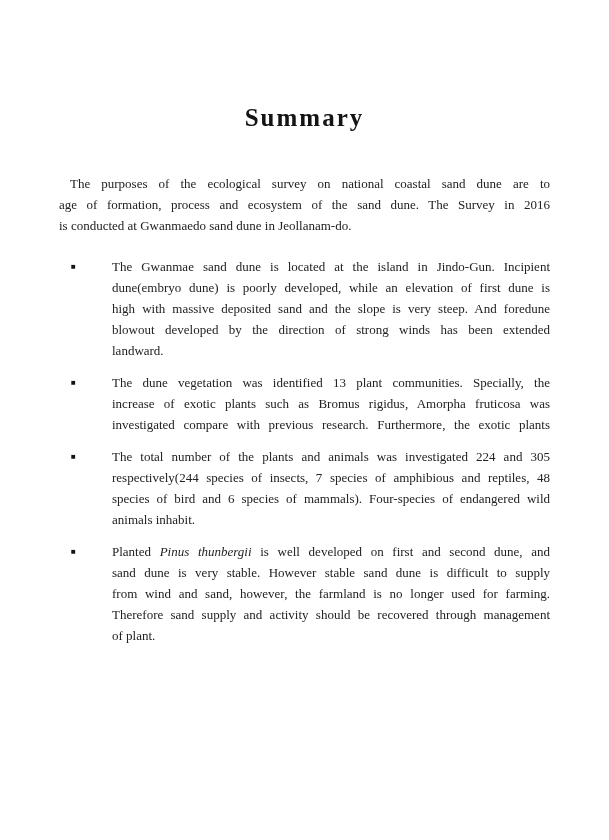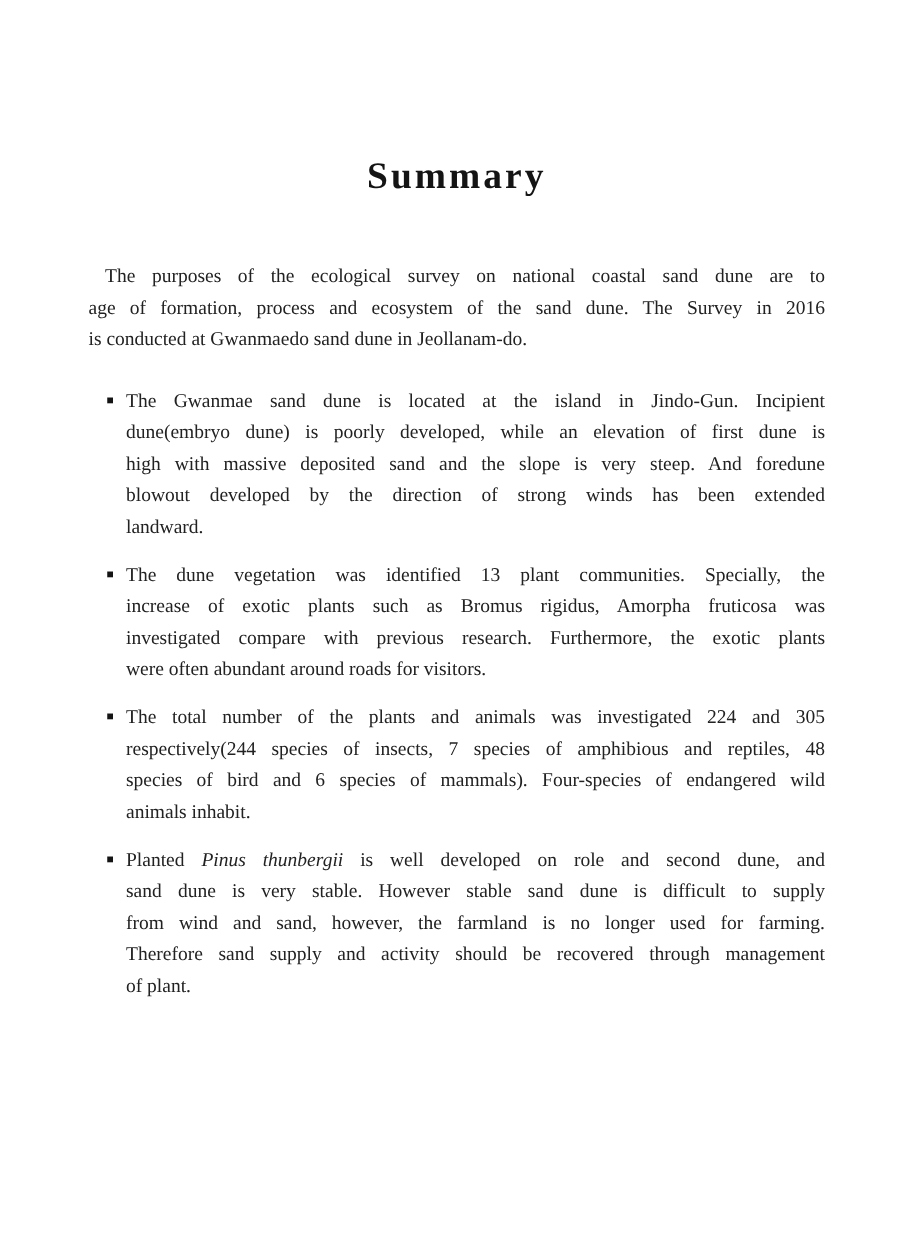--- a/index.html
+++ b/index.html
@@ -61,20 +61,21 @@
   .marker {
     flex: 0 0 13px;
     width: 13px;
     font-size: 8px;
     line-height: 21px;
     color: #141414;
   }
   .bullet-lines {
     flex: 1;
     min-width: 0;
+    margin-left: 28px;
   }
   .bullet-lines i {
     font-style: italic;
   }
 </style>
 </head>
 <body>
 
 <div class="page">
   <div class="content">
@@ -99,38 +100,37 @@
           <div class="line last">landward.</div>
         </div>
       </li>
 
       <li class="bullet">
         <span class="marker">■</span>
         <div class="bullet-lines">
           <div class="line">The dune vegetation was identified 13 plant communities. Specially, the</div>
           <div class="line">increase of exotic plants such as Bromus rigidus, Amorpha fruticosa was</div>
           <div class="line">investigated compare with previous research. Furthermore, the exotic plants</div>
-          <div class="line last">were often abundant around roads for visitors.</div>
         </div>
       </li>
 
       <li class="bullet">
         <span class="marker">■</span>
         <div class="bullet-lines">
           <div class="line">The total number of the plants and animals was investigated 224 and 305</div>
           <div class="line">respectively(244 species of insects, 7 species of amphibious and reptiles, 48</div>
           <div class="line">species of bird and 6 species of mammals). Four-species of endangered wild</div>
           <div class="line last">animals inhabit.</div>
         </div>
       </li>
 
       <li class="bullet">
         <span class="marker">■</span>
         <div class="bullet-lines">
-          <div class="line"><span>Planted </span><i>Pinus thunbergii</i><span> is well developed on role and second dune, and</span></div>
+          <div class="line"><span>Planted </span><i>Pinus thunbergii</i><span> is well developed on first and second dune, and</span></div>
           <div class="line">sand dune is very stable. However stable sand dune is difficult to supply</div>
           <div class="line">from wind and sand, however, the farmland is no longer used for farming.</div>
           <div class="line">Therefore sand supply and activity should be recovered through management</div>
           <div class="line last">of plant.</div>
         </div>
       </li>
 
     </ul>
   </div>
 </div>

